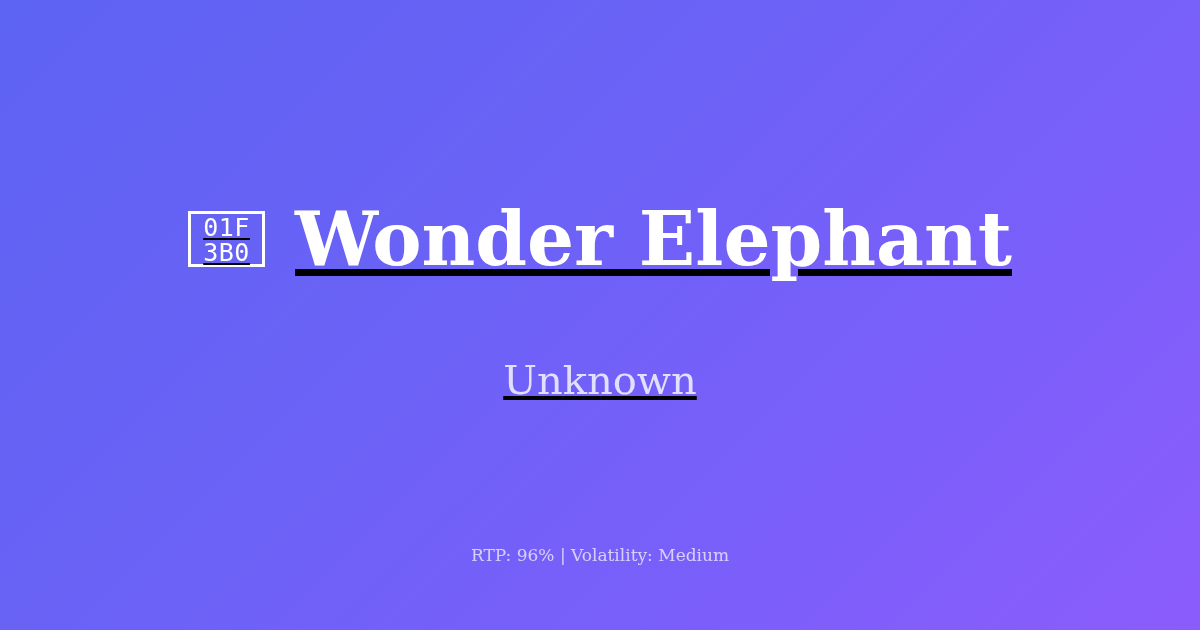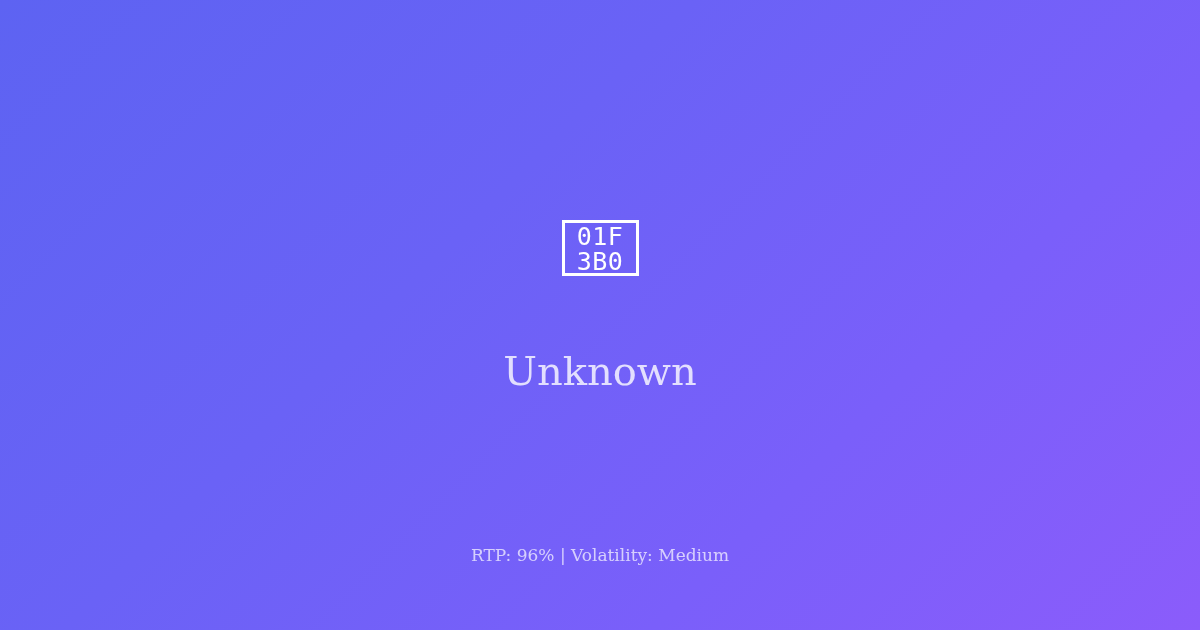--- a/index.html
+++ b/index.html
@@ -20,20 +20,21 @@
     position: relative;
     box-sizing: border-box;
     width: 1200px;
     height: 630px;
     background: linear-gradient(135deg, #5d63f2 0%, #6a62f6 38%, #7a5ffa 70%, #8b5cfb 100%);
     display: flex;
     flex-direction: column;
     align-items: center;
     justify-content: center;
     overflow: hidden;
+    text-decoration: underline;
   }
 
   
   .center-stack {
     position: relative;
     width: 100%;
     display: flex;
     flex-direction: column;
     align-items: center;
     justify-content: center;
@@ -83,21 +84,21 @@
     letter-spacing: 0px;
     margin: 0;
   }
 
   .game-subtitle {
     font-family: "DejaVu Serif", "Liberation Serif", serif;
     font-weight: 400;
     font-size: 40px;
     line-height: 1.0;
     color: rgba(255,255,255,0.80);
-    margin: 7px;
+    margin: 16px;
     padding-top: 68px;
     text-align: center;
   }
 
   
   .meta-footer {
     position: absolute;
     left: 0;
     right: 0;
     bottom: 66px;
@@ -117,20 +118,21 @@
 
   <div class="center-stack">
 
     <div class="title-row">
 
       <span class="tofu">
         <span class="tofu-row">01F</span>
         <span class="tofu-row">3B0</span>
       </span>
 
+      <h1 class="game-title">Wonder Elephant</h1>
 
     </div>
 
     <p class="game-subtitle">Unknown</p>
 
   </div>
 
   <div class="meta-footer">RTP: 96% | Volatility: Medium</div>
 
 </div>

